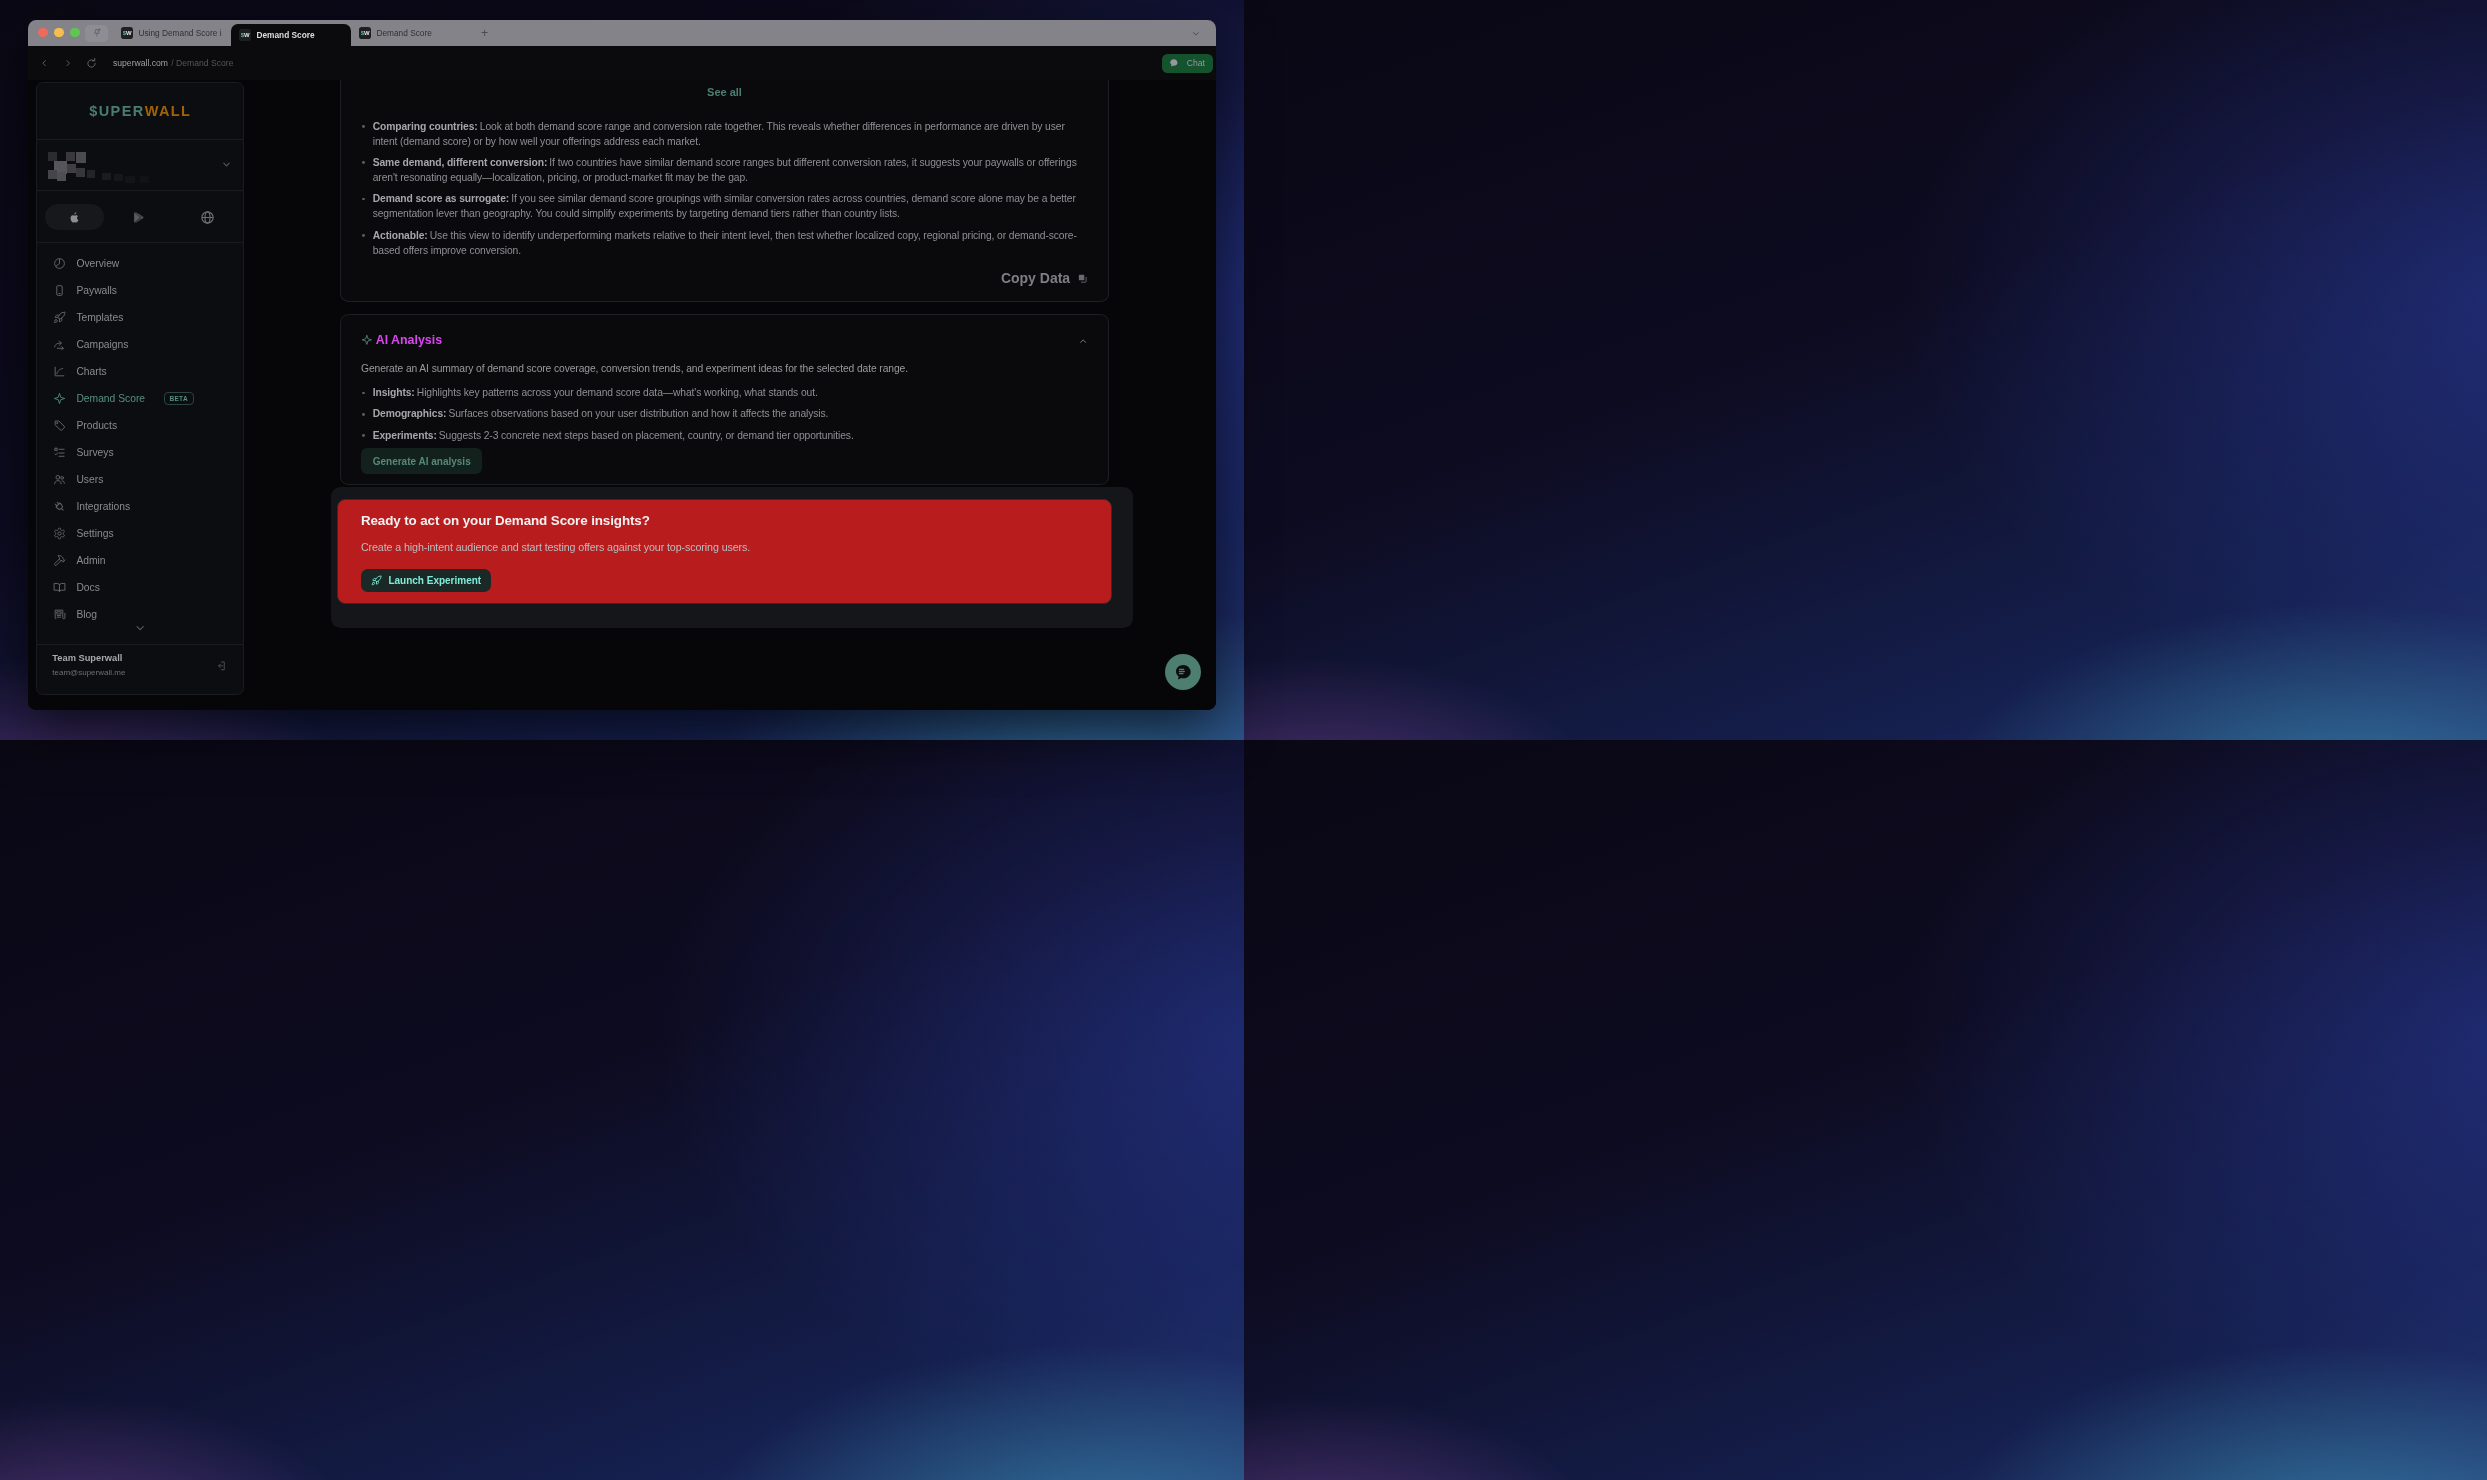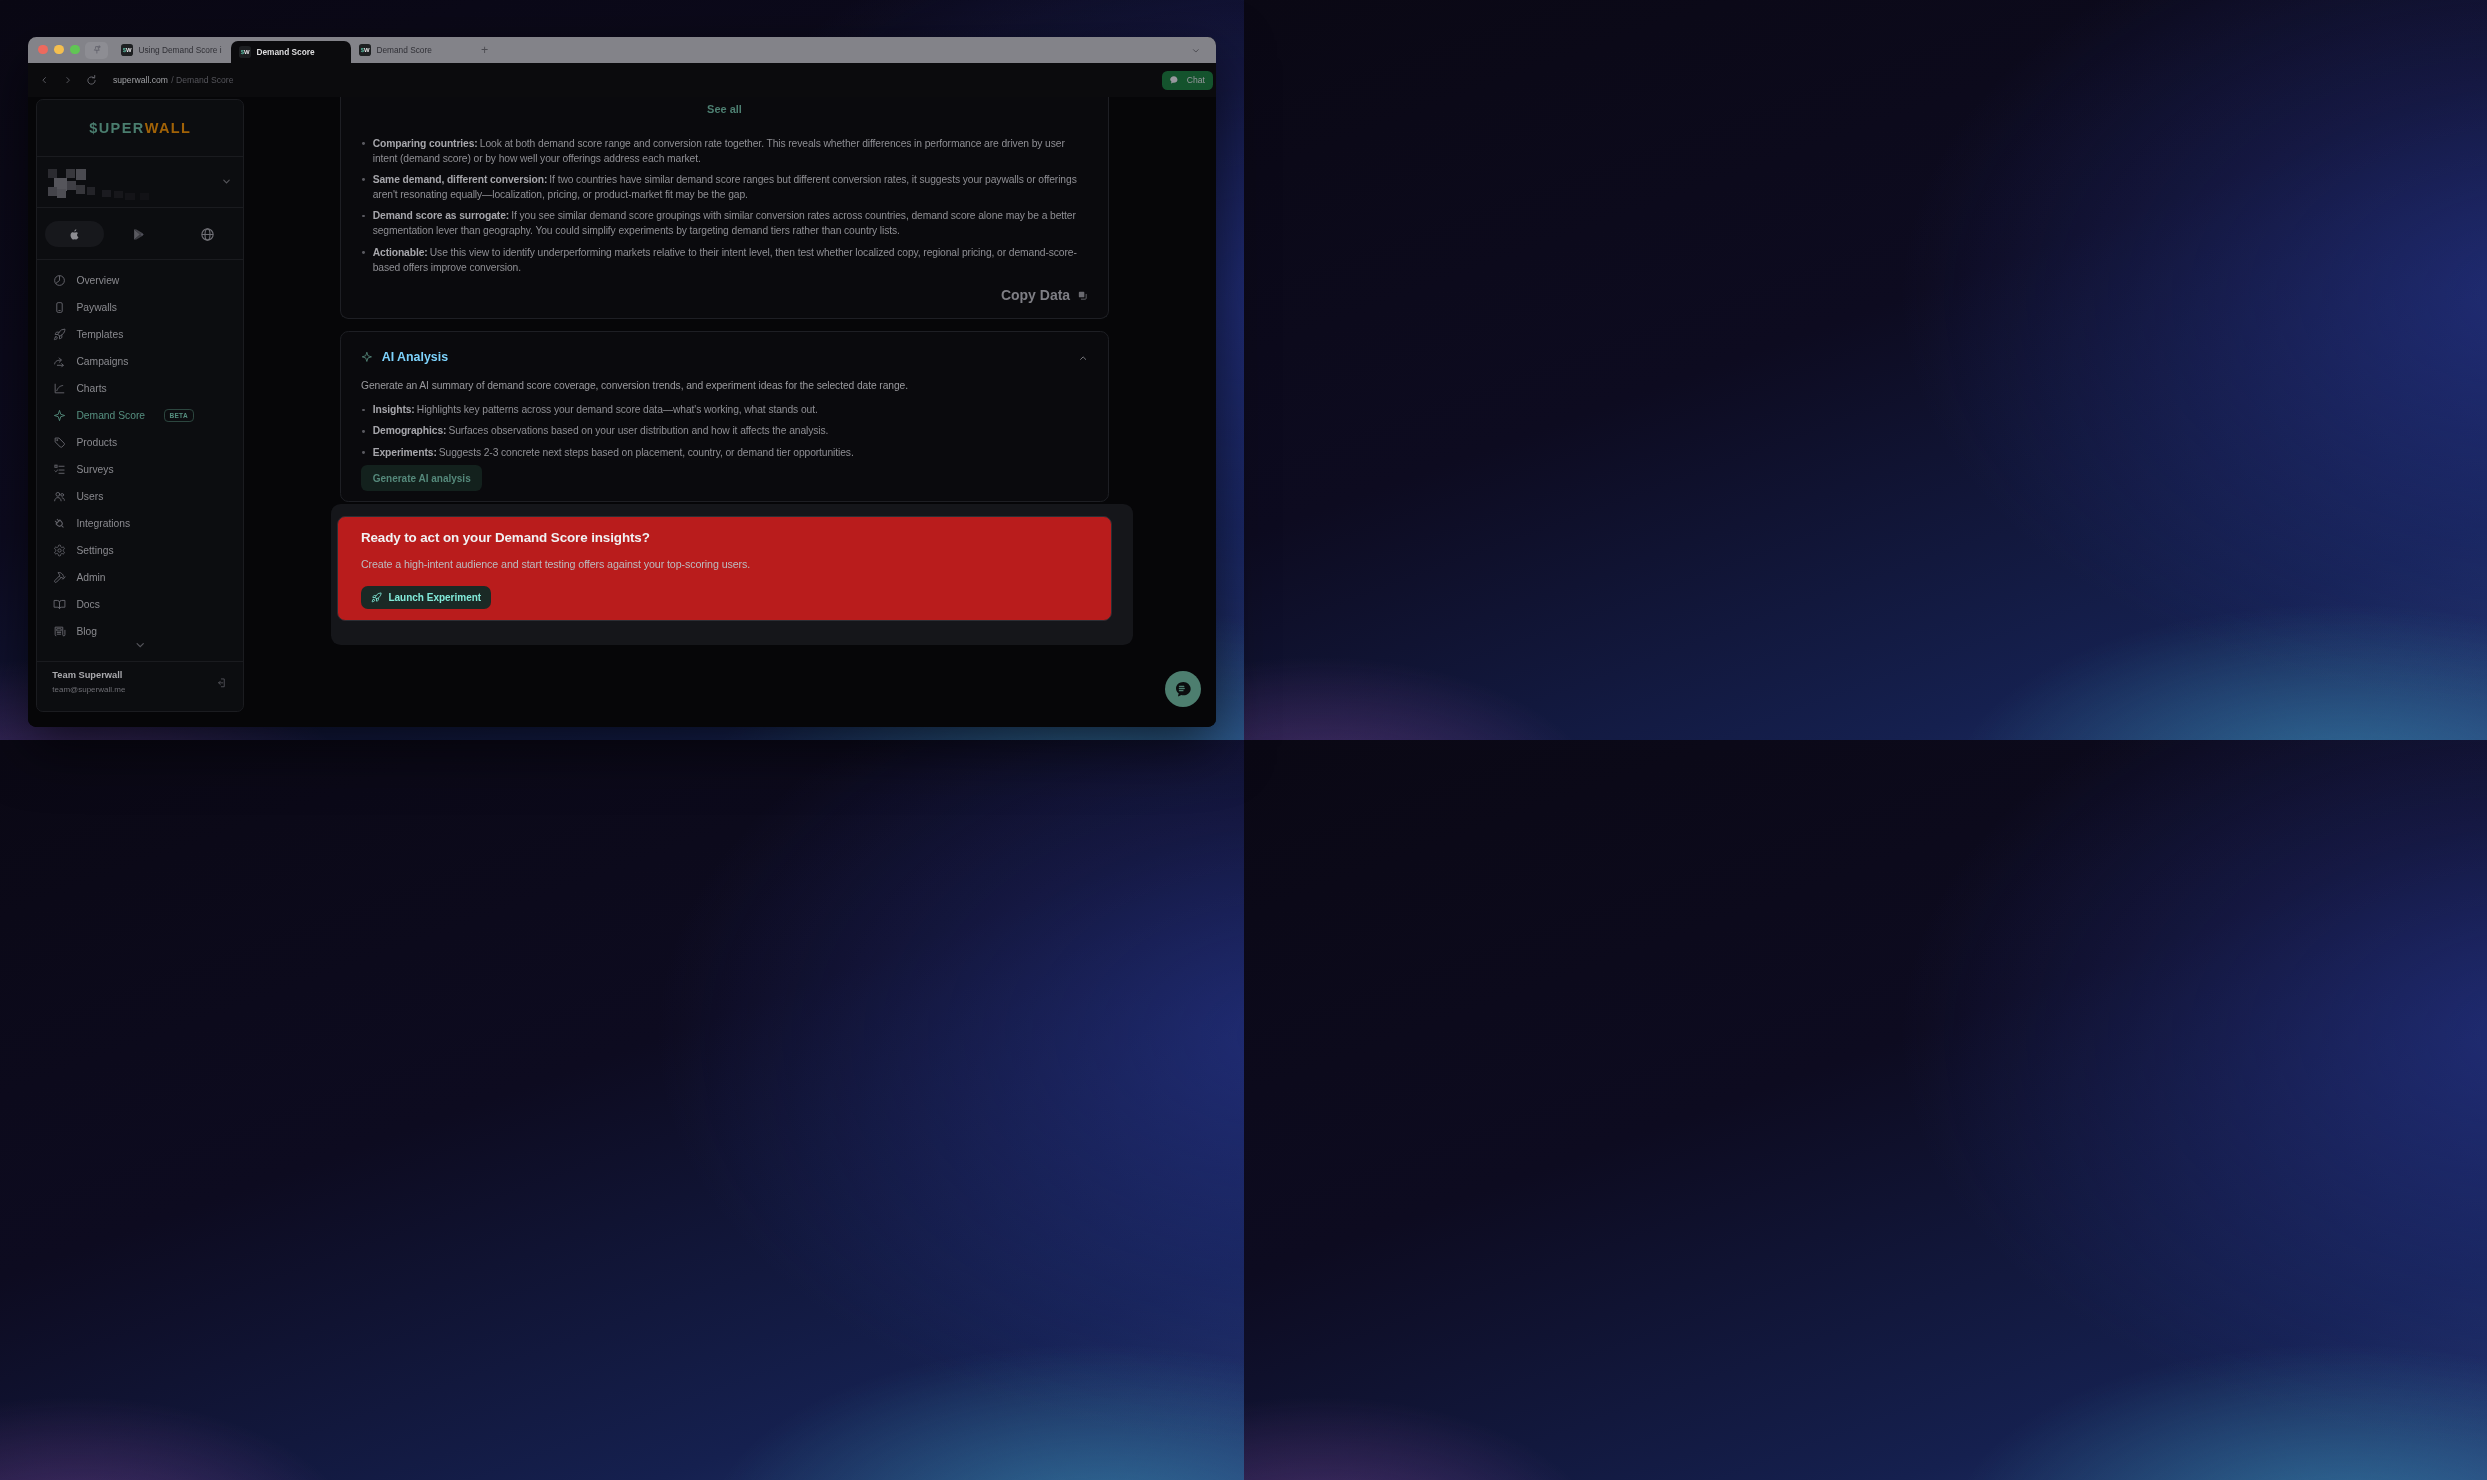--- a/index.html
+++ b/index.html
@@ -5,21 +5,21 @@
   * { margin:0; padding:0; box-sizing:border-box; }
   html,body { width:1244px; height:740px; overflow:hidden; font-family:"Liberation Sans",sans-serif; }
   body {
     background:
       radial-gradient(620px 290px at 88% 106%, rgba(64,170,200,.50), transparent 62%),
       radial-gradient(483px 262px at 6% 110%, rgba(160,85,180,.45), transparent 60%),
       radial-gradient(965px 620px at 104% 40%, rgba(43,62,165,.55), transparent 66%),
       linear-gradient(160deg,#0a0814 0%,#0d0b20 45%,#15204f 82%,#23356e 100%);
   }
   .window {
-    position:absolute; left:28px; top:37px; width:1188px; height:690px;
+    position:absolute; left:28px; top:20px; width:1188px; height:690px;
     border-radius:8.3px; overflow:hidden; box-shadow:0 20.7px 55px rgba(0,0,0,.6);
     display:flex; flex-direction:column; background:#070709;
   }
   
   .tabstrip { position:relative; height:26px; background:#838389; flex:none; }
   .tl { position:absolute; top:7.6px; width:9.7px; height:9.7px; border-radius:50%; }
   .tl.red{ left:10.3px; background:#ec6a5e; } .tl.yellow{ left:26px; background:#f4bf4f; } .tl.green{ left:42px; background:#61c554; }
   .pin-btn { position:absolute; left:57px; top:4.8px; width:23.4px; height:17px; border-radius:4.8px; background:#8d8d93; display:flex; align-items:center; justify-content:center; color:#60606a; }
   .tab { position:absolute; top:0; height:26px; display:flex; align-items:center; gap:5.5px; padding:0 8.3px; font-size:8.3px; color:#303036; }
   .tab.inactive1 { left:85px; width:117px; overflow:hidden; white-space:nowrap; }
@@ -65,21 +65,21 @@
   
   .card { position:absolute; left:312px; width:769px; background:#0a0a0d; border:0.7px solid #1e1f24; }
   .card1 { top:0; height:222px; border-top:none; border-radius:0 0 8.3px 8.3px; }
   .see-all { position:absolute; left:0; right:0; top:5.5px; text-align:center; font-size:11px; font-weight:bold; color:#4d7f71; }
   ul.blist { position:absolute; left:20px; right:20px; top:39px; list-style:none; }
   ul.blist li { position:relative; padding-left:11.7px; margin-bottom:6.2px; font-size:10.3px; line-height:15px; letter-spacing:-0.1px; color:#8f8f94; }
   ul.blist li .dot { position:absolute; left:1.4px; top:6.2px; width:2.8px; height:2.8px; border-radius:50%; background:#5a5a60; }
   ul.blist b { color:#a6a6ab; margin-right:2.1px; }
   .copy-row { position:absolute; right:20px; bottom:15px; display:flex; align-items:center; gap:6.9px; color:#7e7e84; font-size:14px; font-weight:bold; }
   .card2 { top:234px; height:171px; border-radius:8.3px; }
-  .ai-head { position:absolute; left:20px; top:18px; display:flex; align-items:center; gap:9px; font-size:12.4px; font-weight:bold; color:#7dd3fc; }
+  .ai-head { position:absolute; left:20px; top:18px; display:flex; align-items:center; gap:3px; font-size:12.4px; font-weight:bold; color:#d946ef; }
   .ai-chev { position:absolute; right:19.3px; top:20.7px; color:#7a7a80; }
   .ai-desc { position:absolute; left:20px; top:48px; font-size:10.3px; color:#9a9a9e; letter-spacing:-0.1px; }
   ul.ailist { position:absolute; left:20px; right:20px; top:69px; list-style:none; }
   ul.ailist li { position:relative; padding-left:11.7px; margin-bottom:3.4px; font-size:10.3px; line-height:18px; letter-spacing:-0.1px; color:#8f8f94; }
   ul.ailist li .dot { position:absolute; left:1.4px; top:7.6px; width:2.8px; height:2.8px; border-radius:50%; background:#5a5a60; }
   ul.ailist b { color:#a6a6ab; margin-right:2.1px; }
   .gen-btn { position:absolute; left:20px; top:133px; height:26px; padding:0 11.7px; display:flex; align-items:center; background:#13211d; border:none; border-radius:6.2px; color:#55897b; font-size:10px; font-weight:bold; }
   
   .cta-outer { position:absolute; left:303px; top:407px; width:802px; height:141px; background:#15161a; border-radius:9.7px; }
   .cta-card { position:absolute; left:5.5px; top:11.7px; width:775px; height:105px; background:#b91c1c; border:0.7px solid #2c2e34; border-radius:8.3px; }

